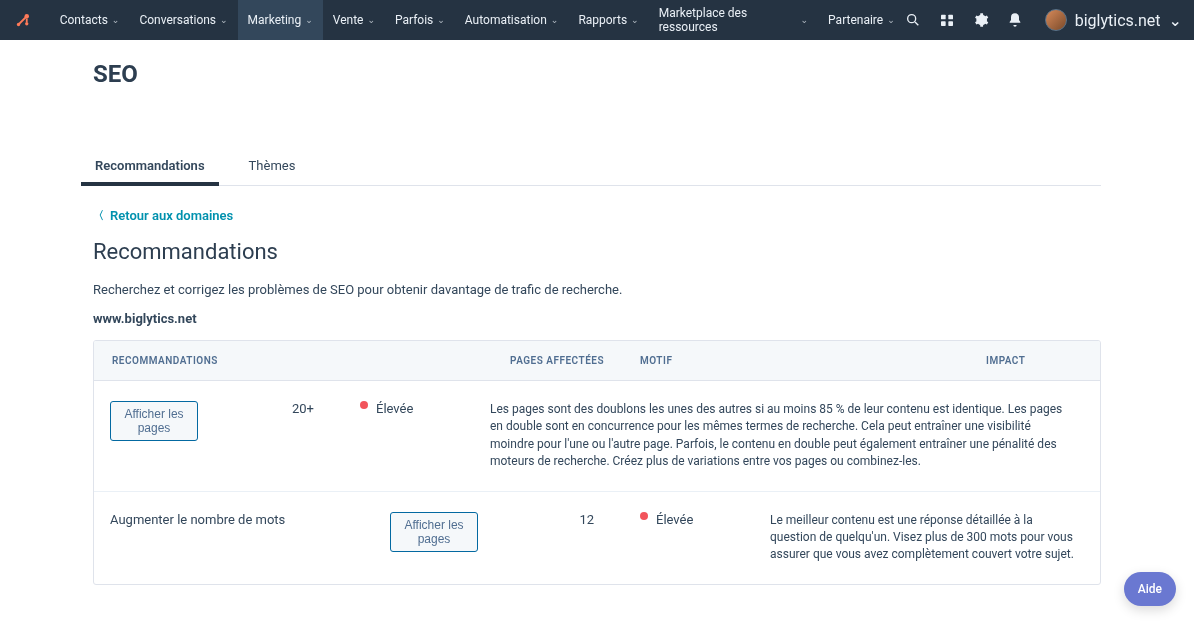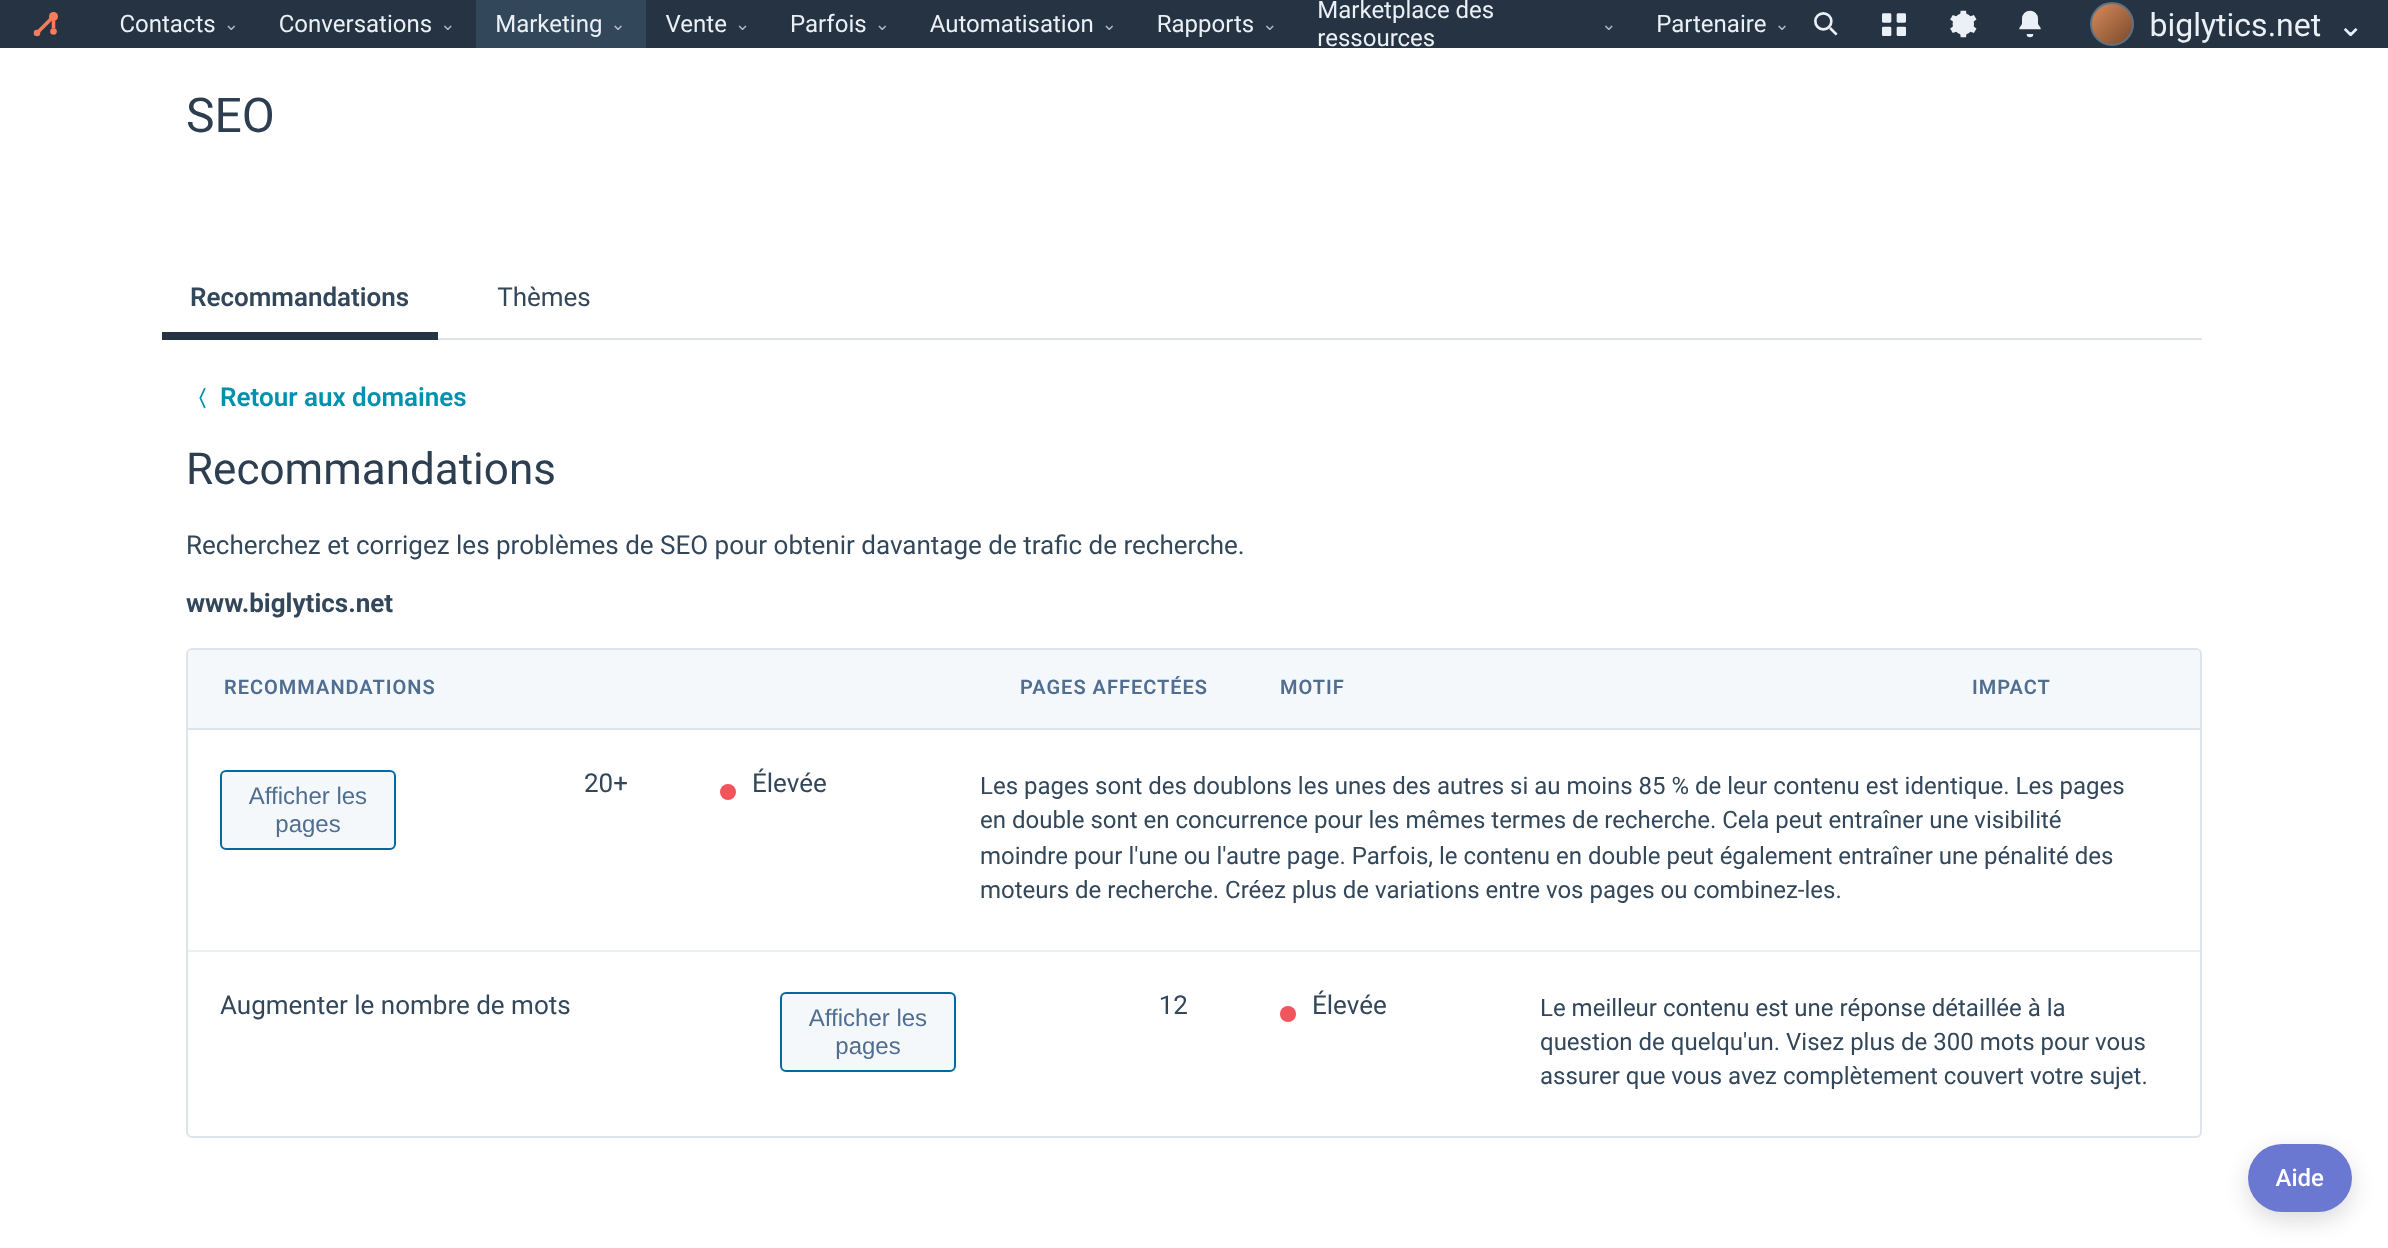--- a/index.html
+++ b/index.html
@@ -1,33 +1,33 @@
 <!DOCTYPE html>
 <html><head>
   <meta charset="utf-8">
   <style>
     * { margin: 0; padding: 0; box-sizing: border-box; }
     body { font-family: -apple-system, BlinkMacSystemFont, "Segoe UI", Roboto, Arial, sans-serif; background: #fff; color: #33475b; font-size: 13px; }
     
     
-    .topnav { background: #253342; color: #fff; height: 24px; display: flex; align-items: center; padding: 0 12px; }
+    .topnav { background: #253342; color: #fff; height: 40px; display: flex; align-items: center; padding: 0 12px; }
     .logo { width: 22px; height: 22px; margin-right: 16px; display:flex; align-items:center; justify-content:center; }
     .nav-items { display: flex; align-items: stretch; height: 100%; }
     .nav-item { display: flex; align-items: center; padding: 0 10px; font-size: 12px; color: #eaf0f6; cursor: pointer; }
     .nav-item.active { background: #33475b; }
     .nav-item .caret { margin-left: 4px; font-size: 9px; opacity: .7; }
     .nav-spacer { flex: 1; }
     .nav-icons { display: flex; align-items: center; gap: 18px; margin-right: 22px; }
     .nav-icon { width: 16px; height: 16px; color: #eaf0f6; display:flex; align-items:center; justify-content:center; }
     .account { display: flex; align-items: center; gap: 8px; color:#eaf0f6; font-size:16px; cursor:pointer; }
     .avatar { width: 22px; height: 22px; border-radius: 50%; background: linear-gradient(135deg,#d78a5a,#7a4a2a); border:1px solid #5b7288; }
     
     
     .page { max-width: 1008px; margin: 0 auto; padding: 0 0 40px 0; }
-    .page-title { font-size: 24px; font-weight: 400; color: #2d3e50; margin: 20px 0 0 0; }
+    .page-title { font-size: 24px; font-weight: 700; color: #2d3e50; margin: 20px 0 0 0; }
     
     .tabs { display:flex; gap:40px; border-bottom: 1px solid #dfe3eb; margin-top: 20px; width: 100%; }
     .tab { padding: 10px 2px 12px; font-size: 13px; color: #33475b; cursor:pointer; position:relative; }
     .tab.active { font-weight: 600; }
     .tab.active::after { content:""; position:absolute; left:-12px; right:-12px; bottom:-1px; height:4px; background:#253342; border-radius:0; }
     .full-rule { border-bottom: 1px solid #dfe3eb; width:100vw; position:relative; left:50%; margin-left:-50vw; }
     
     .back-link { display:inline-flex; align-items:center; gap:6px; color:#0091ae; font-size:13px; font-weight:600; margin-top:22px; cursor:pointer; }
     .back-link .chev { font-size:11px; }
     
@@ -48,21 +48,21 @@
     .col-pages { flex: 0 0 130px; text-align:right; }
     .col-impact { flex: 0 0 130px; }
     .col-reason { flex: 1; }
     .trow { display:flex; border-bottom:1px solid #eaf0f6; align-items:flex-start; }
     .trow:last-child { border-bottom:none; }
     .trow .td { padding-top:20px; padding-bottom:20px; font-size:13px; color:#33475b; }
     .td.col-rec { display:flex; align-items:center; }
     .show-btn { background:#f5f8fa; border:1px solid #0369a1; color:#506e91; padding:5px 10px; border-radius:3px; font-size:12px; cursor:pointer; }
     .td.col-btn { display:flex; align-items:center; }
     .td.col-pages { display:flex; align-items:center; justify-content:flex-end; padding-right:30px; }
-    .td.col-impact { display:flex; align-items:flex-end; gap:8px; }
+    .td.col-impact { display:flex; align-items:flex-start; gap:8px; }
     .dot { width:8px; height:8px; border-radius:50%; display:inline-block; }
     .dot-red { background:#f2545b; }
     .td.col-reason { font-size:12px; line-height:1.45; color:#33475b; padding-right:24px; }
     
     
     .help-bubble { position:fixed; right:18px; bottom:18px; background:#6a78d1; color:#fff; border-radius:20px; padding:10px 14px; font-size:12px; font-weight:500; cursor:pointer; box-shadow:0 4px 12px rgba(0,0,0,.15);margin-top:42px; }
 
     .thead .th.col-btn { }
     .thead .th.col-rec { padding-left:18px; }
     .thead .th { padding-top:14px; padding-bottom:14px; }

